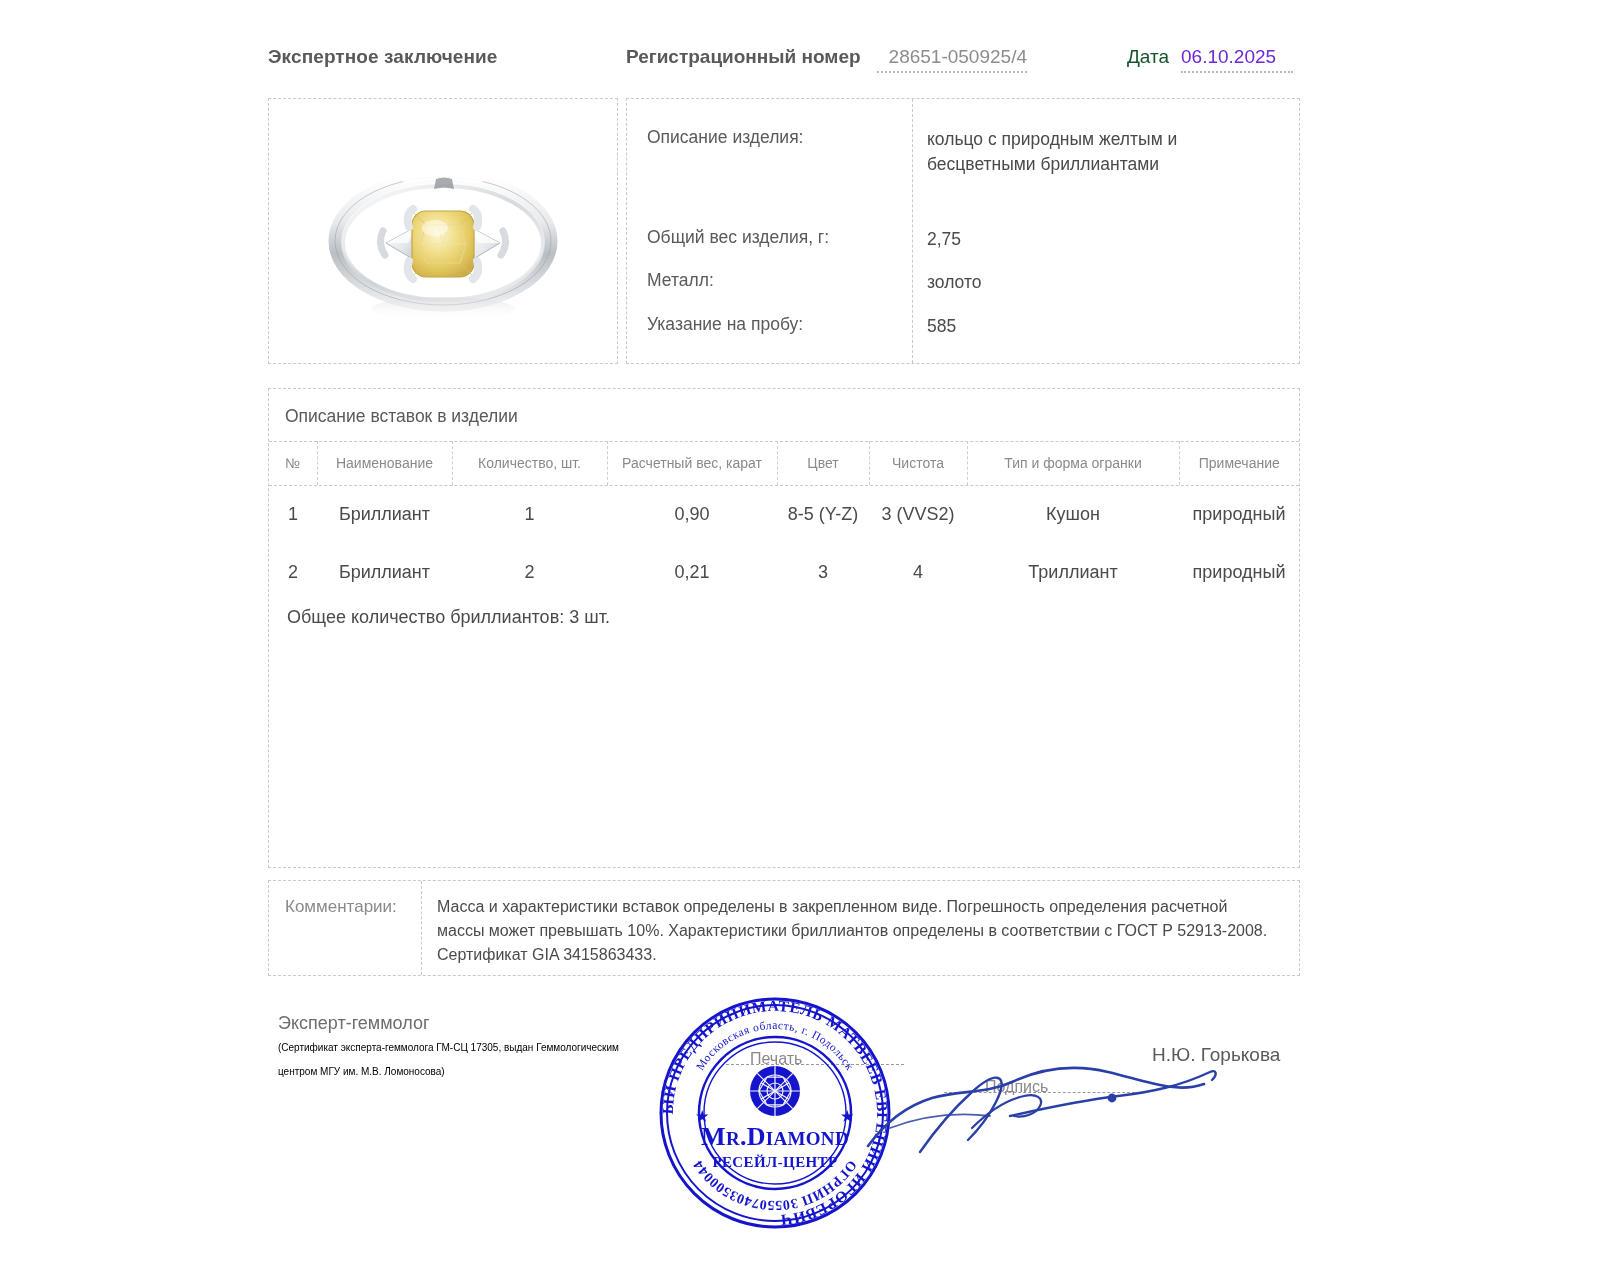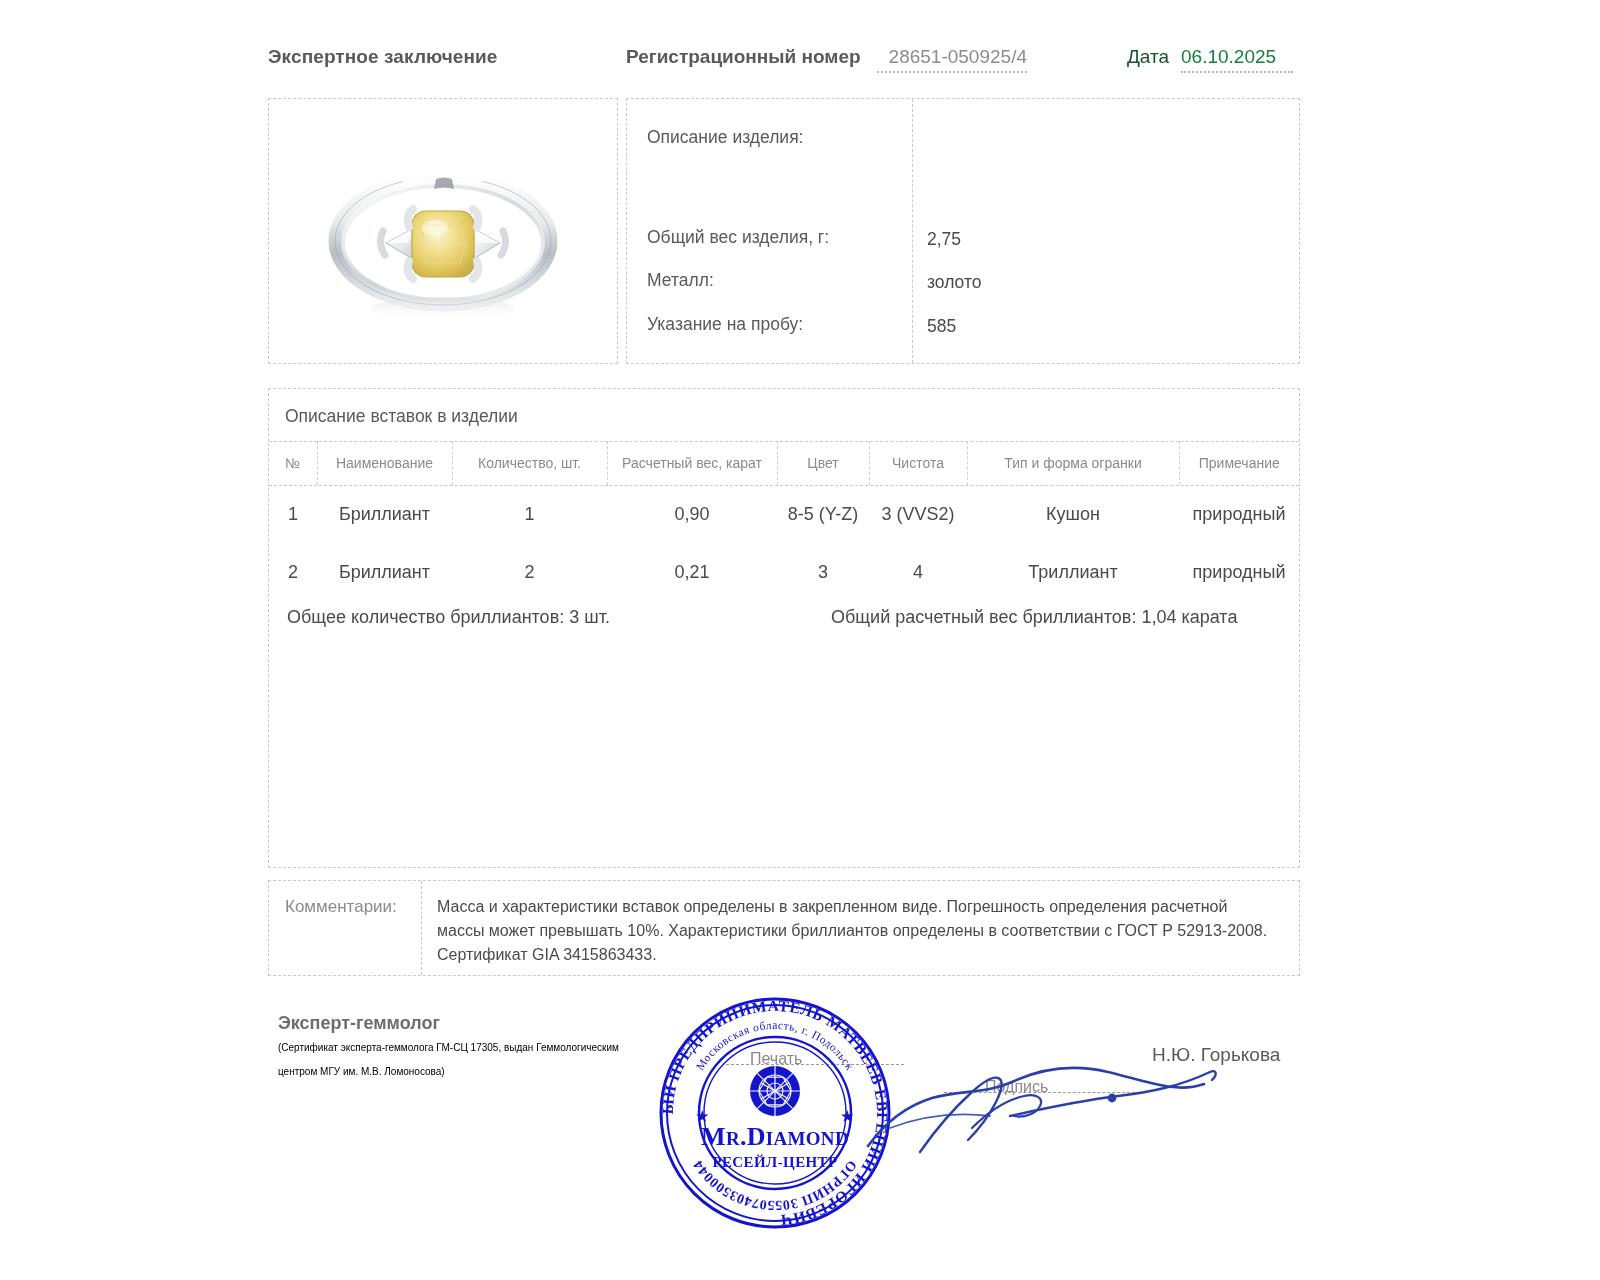--- a/index.html
+++ b/index.html
@@ -65,21 +65,21 @@
     font-size: 19px;
     font-weight: normal;
     color: #14532d;
     white-space: nowrap;
   }
   .hdr-date-value {
     position: absolute;
     left: 913px; top: 6px;
     min-width: 112px;
     font-size: 19px;
-    color: #15803d;
+    color: #6d28d9;
     border-bottom: 2px dotted #b8b8b8;
     padding-bottom: 3px;
     white-space: nowrap;
   }
 
   
   .dbox {
     position: absolute;
     border: 1px dashed #c9c9c9;
     box-sizing: border-box;
@@ -268,21 +268,20 @@
   .expert-block {
     position: absolute;
     left: 278px;
     top: 1013px;
     width: 360px;
   }
   .expert-title {
     font-size: 18px;
     color: #6d6d6d;
     margin-bottom: 2px;
-    font-weight: bold;
   }
   .expert-sub {
     font-size: 10px;
     line-height: 24px;
     color: #000000;
   }
 
   .sign-line {
     position: absolute;
     left: 944px;
@@ -412,20 +411,21 @@
         <path d="M110 50 q40 -8 80 0" stroke="#ffffff" stroke-width="5" fill="none" opacity="0.9"></path>
         <path d="M143 48 q8 -3 16 0 l2 10 q-10 -3 -20 0 Z" fill="#8b9096" opacity="0.75"></path>
       </svg>
     </div>
   </div>
 
   <div class="dbox info-box">
     <div class="info-divider"></div>
 
     <div class="info-label il-desc">Описание изделия:</div>
+    <div class="info-value iv-desc">кольцо с природным желтым и бесцветными бриллиантами</div>
 
     <div class="info-label il-weight">Общий вес изделия, г:</div>
     <div class="info-value iv-weight">2,75</div>
 
     <div class="info-label il-metal">Металл:</div>
     <div class="info-value iv-metal">золото</div>
 
     <div class="info-label il-fine">Указание на пробу:</div>
     <div class="info-value iv-fine">585</div>
   </div>
@@ -477,21 +477,20 @@
           <td>3</td>
           <td>4</td>
           <td>Триллиант</td>
           <td>природный</td>
         </tr>
       </tbody>
     </table>
 
     <div class="totals">
       <div class="total-count">Общее количество бриллиантов: 3 шт.</div>
-      <div class="total-weight">Общий расчетный вес бриллиантов: 1,04 карата</div>
     </div>
   </div>
 
   <div class="dbox comments-box">
     <div class="comments-divider"></div>
     <div class="comments-label">Комментарии:</div>
     <div class="comments-text">Масса и характеристики вставок определены в закрепленном виде. Погрешность определения расчетной массы может превышать 10%. Характеристики бриллиантов определены в соответствии с ГОСТ Р 52913-2008. Сертификат GIA 3415863433.</div>
   </div>
 
   <div class="expert-block">

